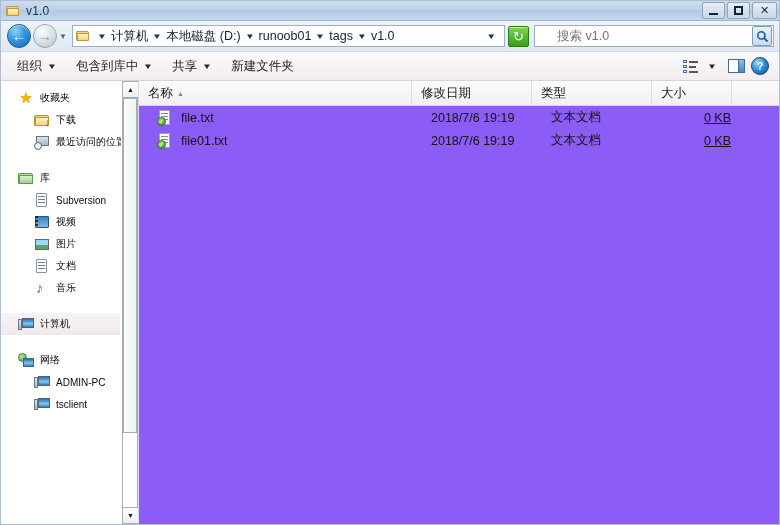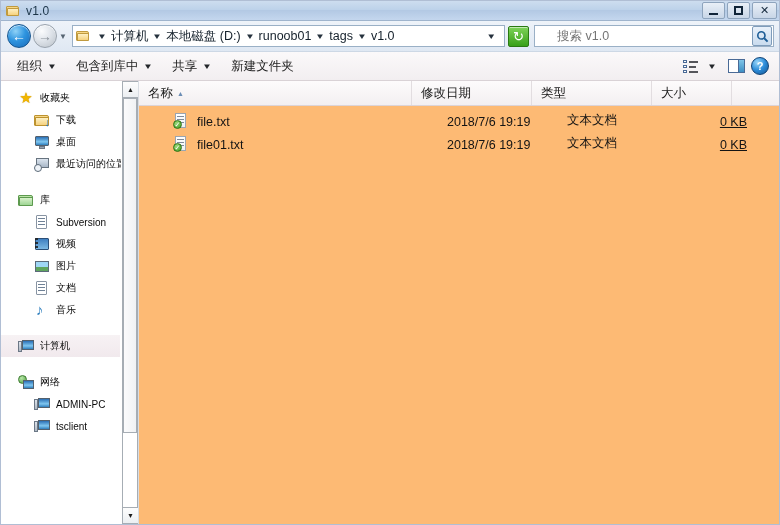--- a/index.html
+++ b/index.html
@@ -313,42 +313,42 @@
   #sidebar-thumb {
     position: absolute; left: 0; right: 0; top: 0; height: 335px;
     background: linear-gradient(to right,#fbfbfc,#f0f2f4);
     border: 1px solid #a6adb4;
   }
 
   
   #splitter { width: 1px; background: #d8dde3; flex: none; }
 
   
-  #filelist { flex: 1; display: flex; flex-direction: column; min-width: 0; background: #fdba74; }
+  #filelist { flex: 1; display: flex; flex-direction: column; min-width: 0; background: #8b5cf6; }
   #column-headers {
     height: 25px; flex: none; display: flex;
     background: linear-gradient(to bottom,#fdfbfc,#f3eff1);
     border-bottom: 1px solid #dcd4d8;
   }
   .col-head {
     display: flex; align-items: center; gap: 4px;
     padding-left: 9px; font-size: 12.5px; color: #181818;
     border-right: 1px solid #e2dde0;
     height: 100%;
     position: relative;
   }
   .col-head:last-child { border-right: none; }
   .sort-arrow { font-size: 7px; color: #6b8db5; }
   .col-name { width: 273px; flex: none; }
   .col-date { width: 120px; flex: none; }
   .col-type { width: 120px; flex: none; }
   .col-size { width: 80px; flex: none; }
   .col-rest { flex: 1; }
 
-  .file-row { height: 23px; display: flex; align-items: flex-end; padding-left: 16px; }
+  .file-row { height: 23px; display: flex; align-items: center; }
   .file-icon { width: 16px; height: 16px; position: relative; flex: none; margin-left: 18px; }
   .file-icon .page {
     position: absolute; left: 2px; top: 0px; width: 11px; height: 15px;
     background: linear-gradient(to bottom,#ffffff,#eef1f4);
     border: 1px solid #9aa5b1;
   }
   .file-icon .lines {
     position: absolute; left: 4px; top: 3px; width: 7px; height: 9px;
     background: repeating-linear-gradient(to bottom,#808b99 0 1px,transparent 1px 3px);
   }
@@ -493,27 +493,20 @@
         </div>
         <div class="nav-child">
           <span class="ico ico-folder ico-download">
             <span class="fback"></span>
               <span class="ffront"></span>
               <span class="arrow">↓</span>
           </span>
           <span class="nav-label">下载</span>
         </div>
         <div class="nav-child">
-          <span class="ico ico-monitor">
-            <span class="screen"></span>
-              <span class="stand"></span>
-          </span>
-          <span class="nav-label">桌面</span>
-        </div>
-        <div class="nav-child">
           <span class="ico ico-recent">
             <span class="screen"></span>
               <span class="clock"></span>
           </span>
           <span class="nav-label">最近访问的位置</span>
         </div>
 
         <div class="nav-spacer"></div>
 
         <div class="nav-group-head">

